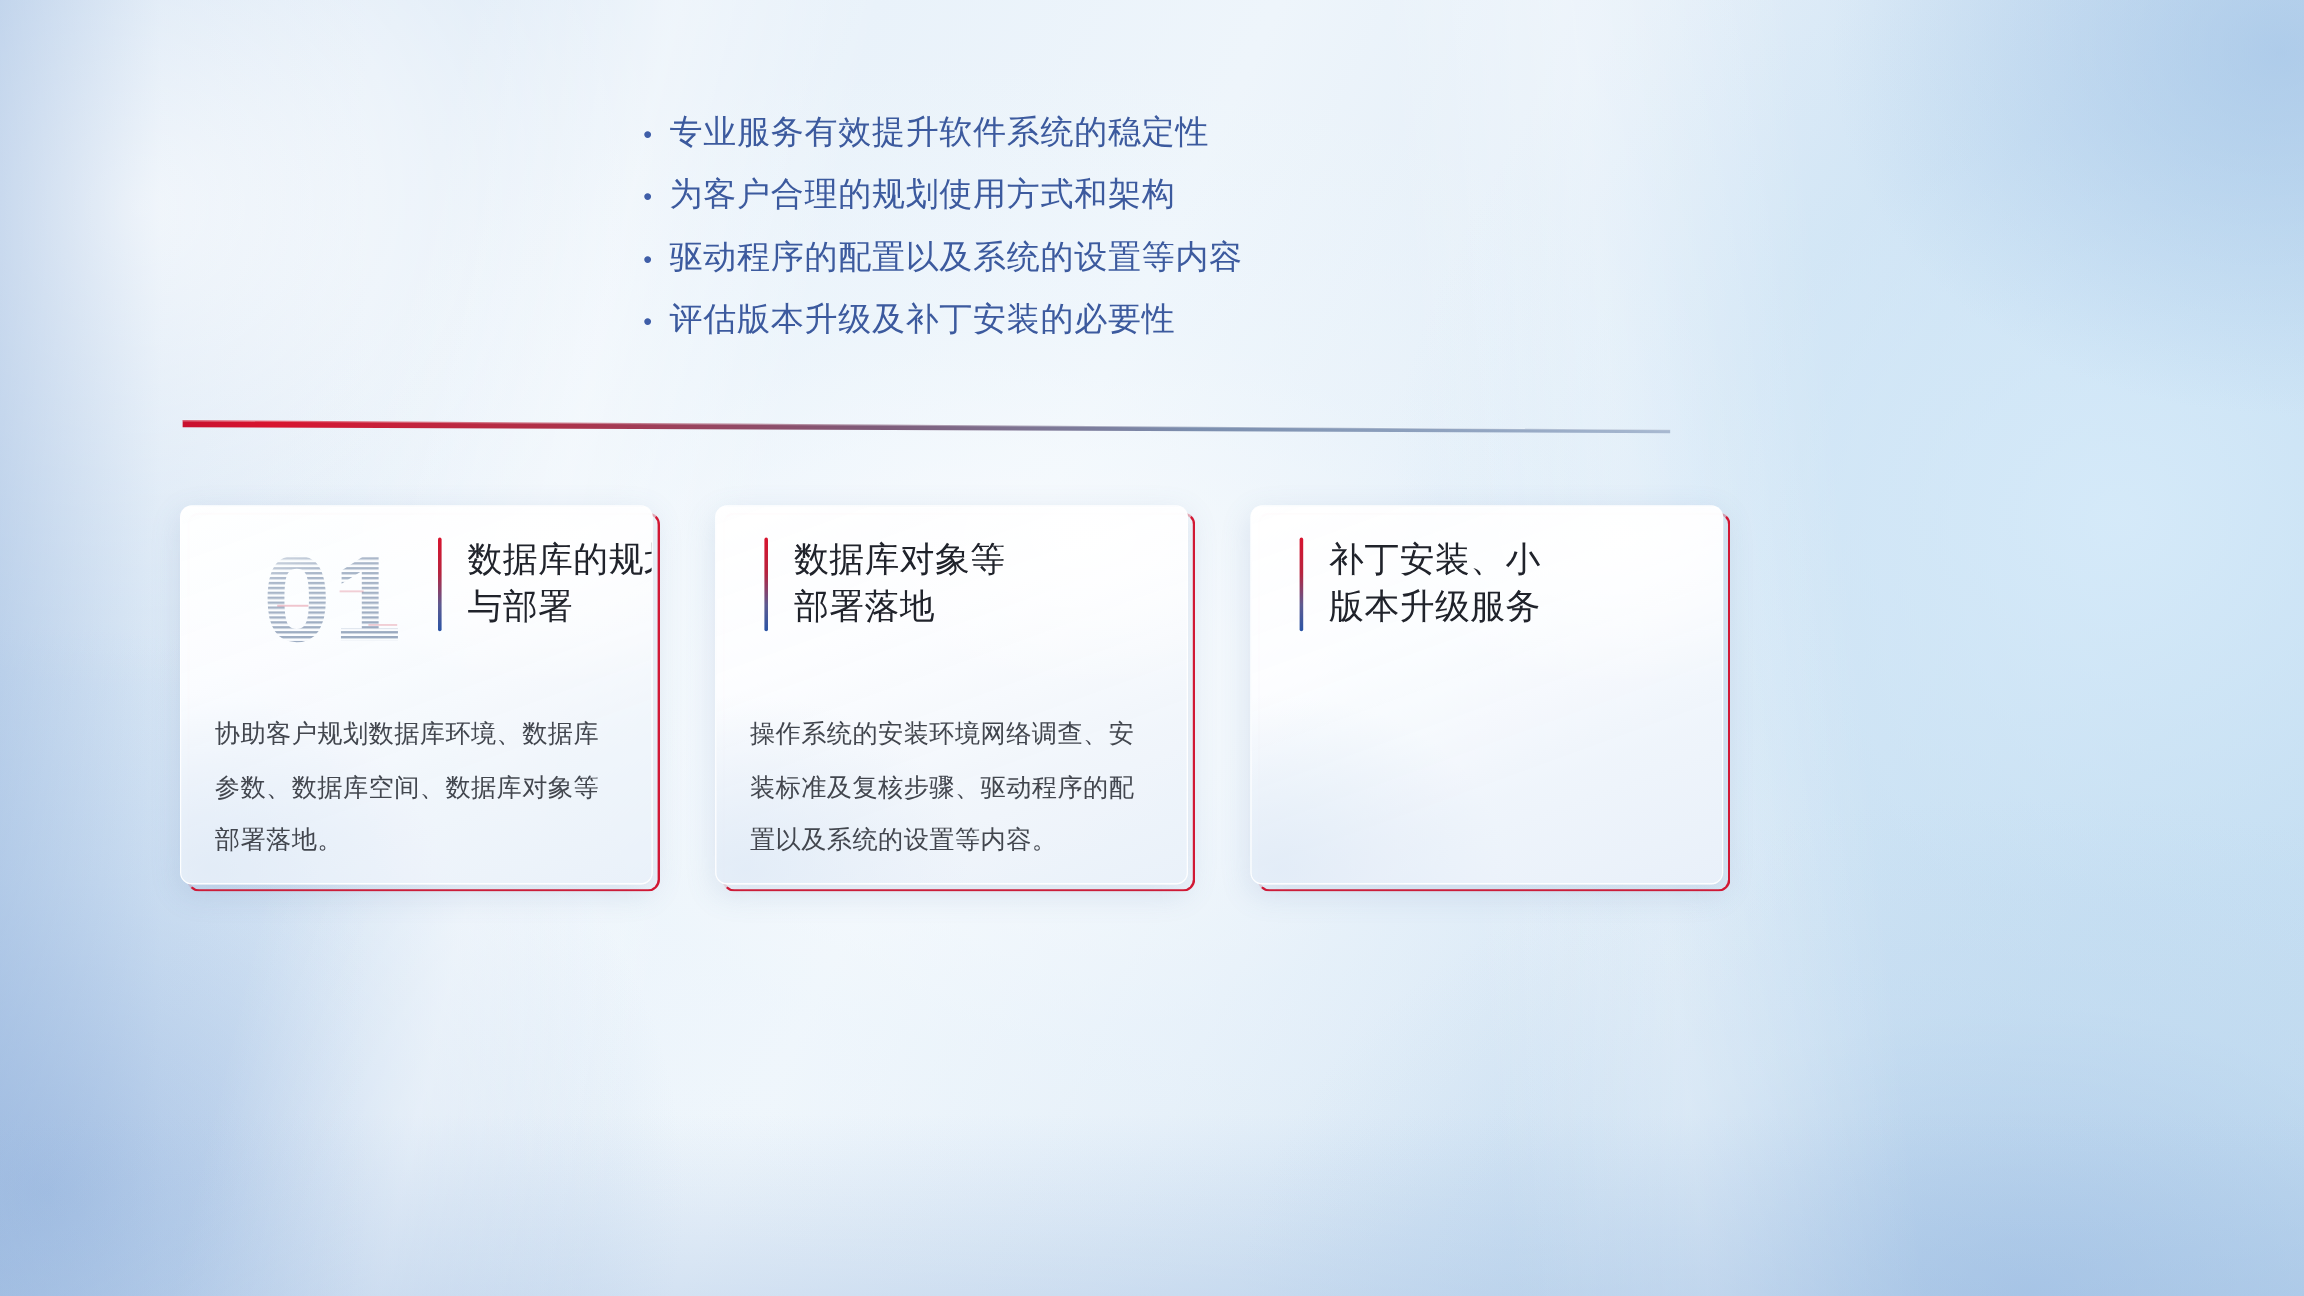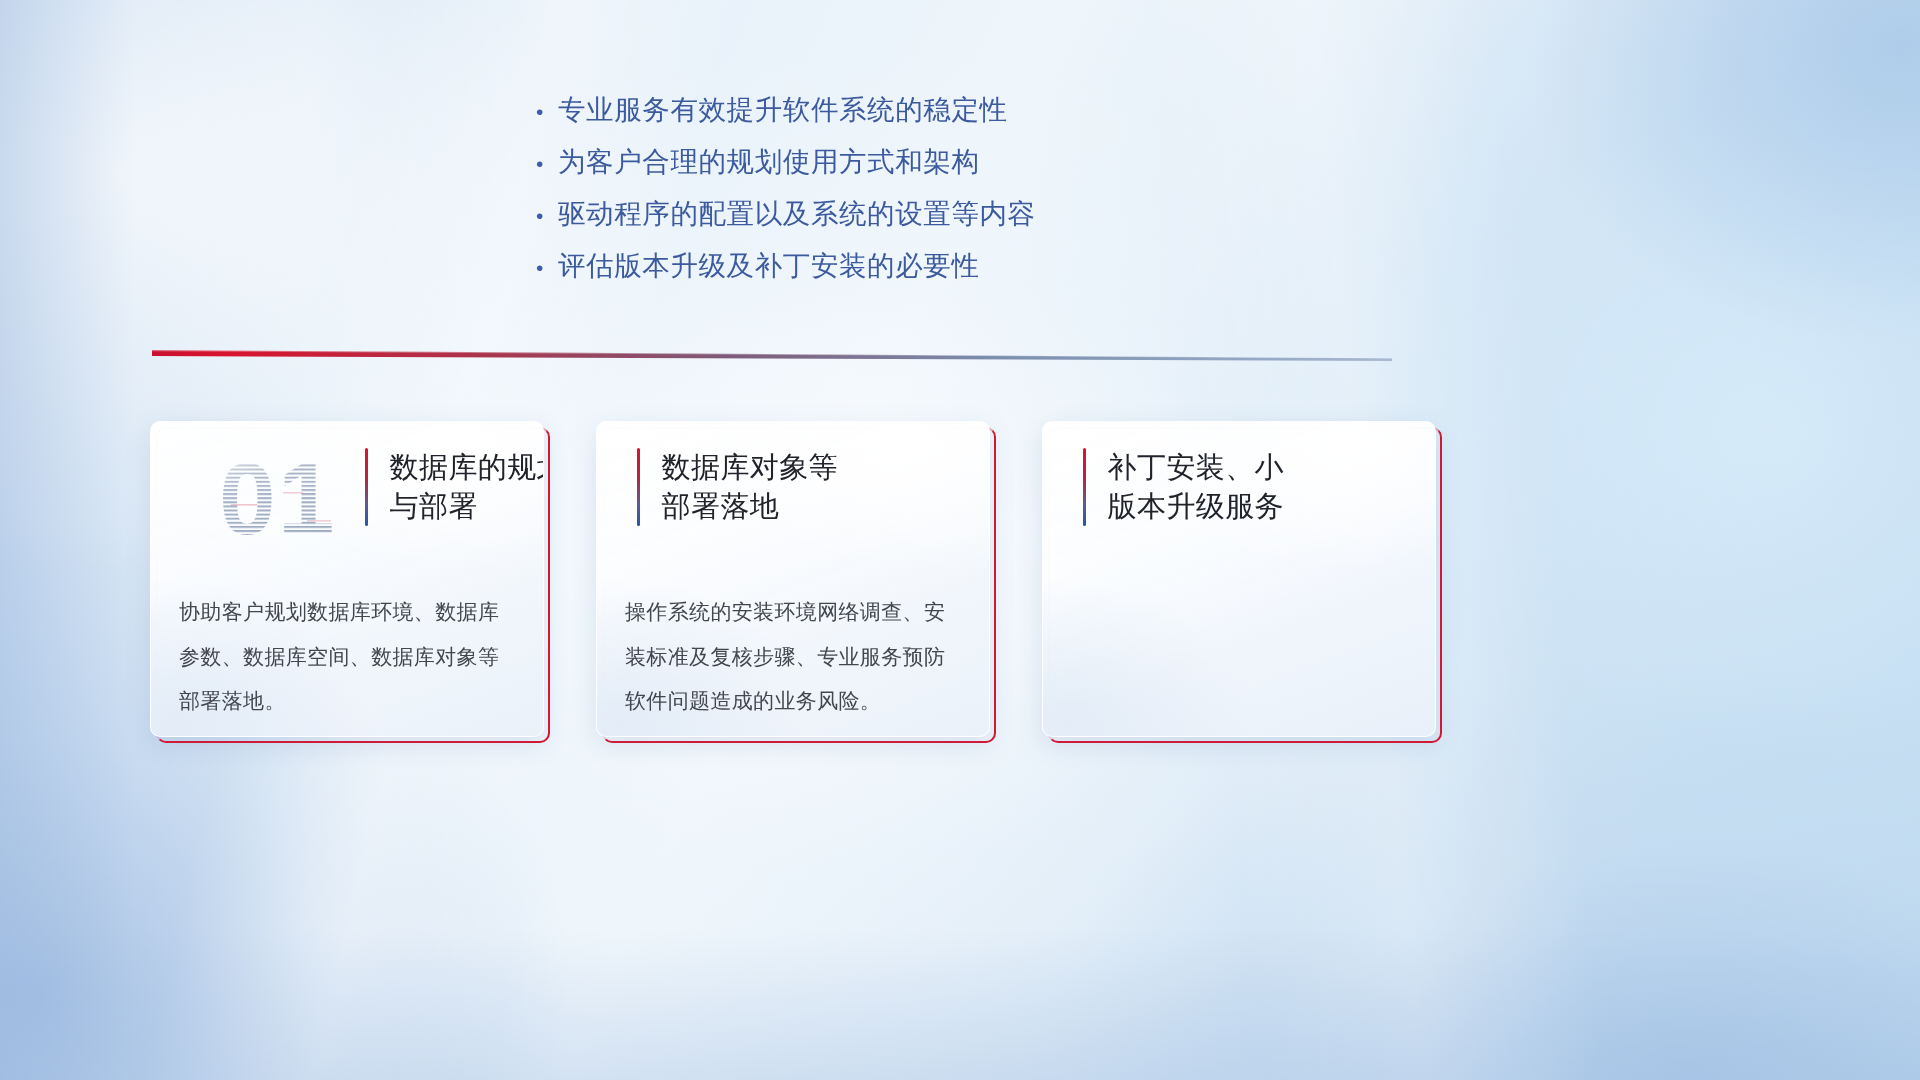--- a/index.html
+++ b/index.html
@@ -318,21 +318,21 @@
     <div class="card">
       <div class="card-accent"></div>
       <div class="card-face">
         <div class="card-sheen"></div>
 
         <div class="card-head">
           <div class="card-rule"></div>
           <div class="card-title">数据库对象等部署落地</div>
         </div>
 
-        <div class="card-body">操作系统的安装环境网络调查、安装标准及复核步骤、专业服务预防软件问题造成的业务风险。</div>
+        <div class="card-body">操作系统的安装环境网络调查、安装标准及复核步骤、驱动程序的配置以及系统的设置等内容。</div>
       </div>
     </div>
 
     <div class="card">
       <div class="card-accent"></div>
       <div class="card-face">
         <div class="card-sheen"></div>
 
         <div class="card-head">
           <div class="card-rule"></div>

